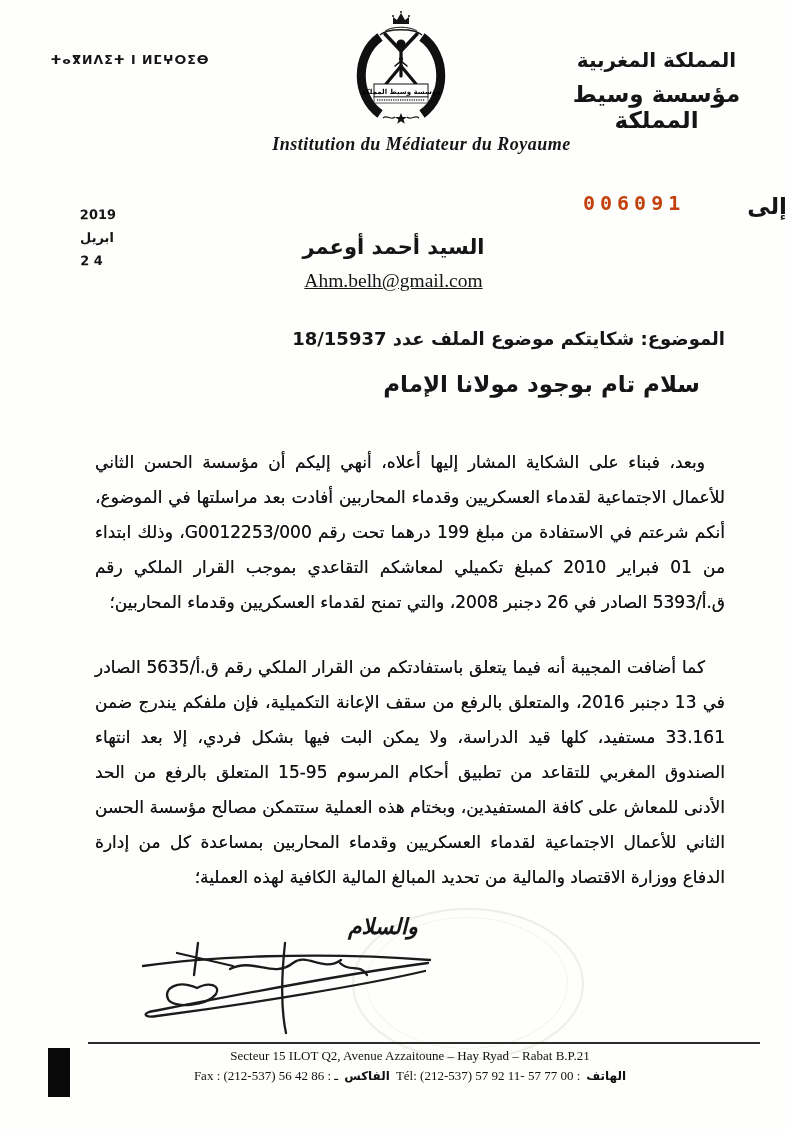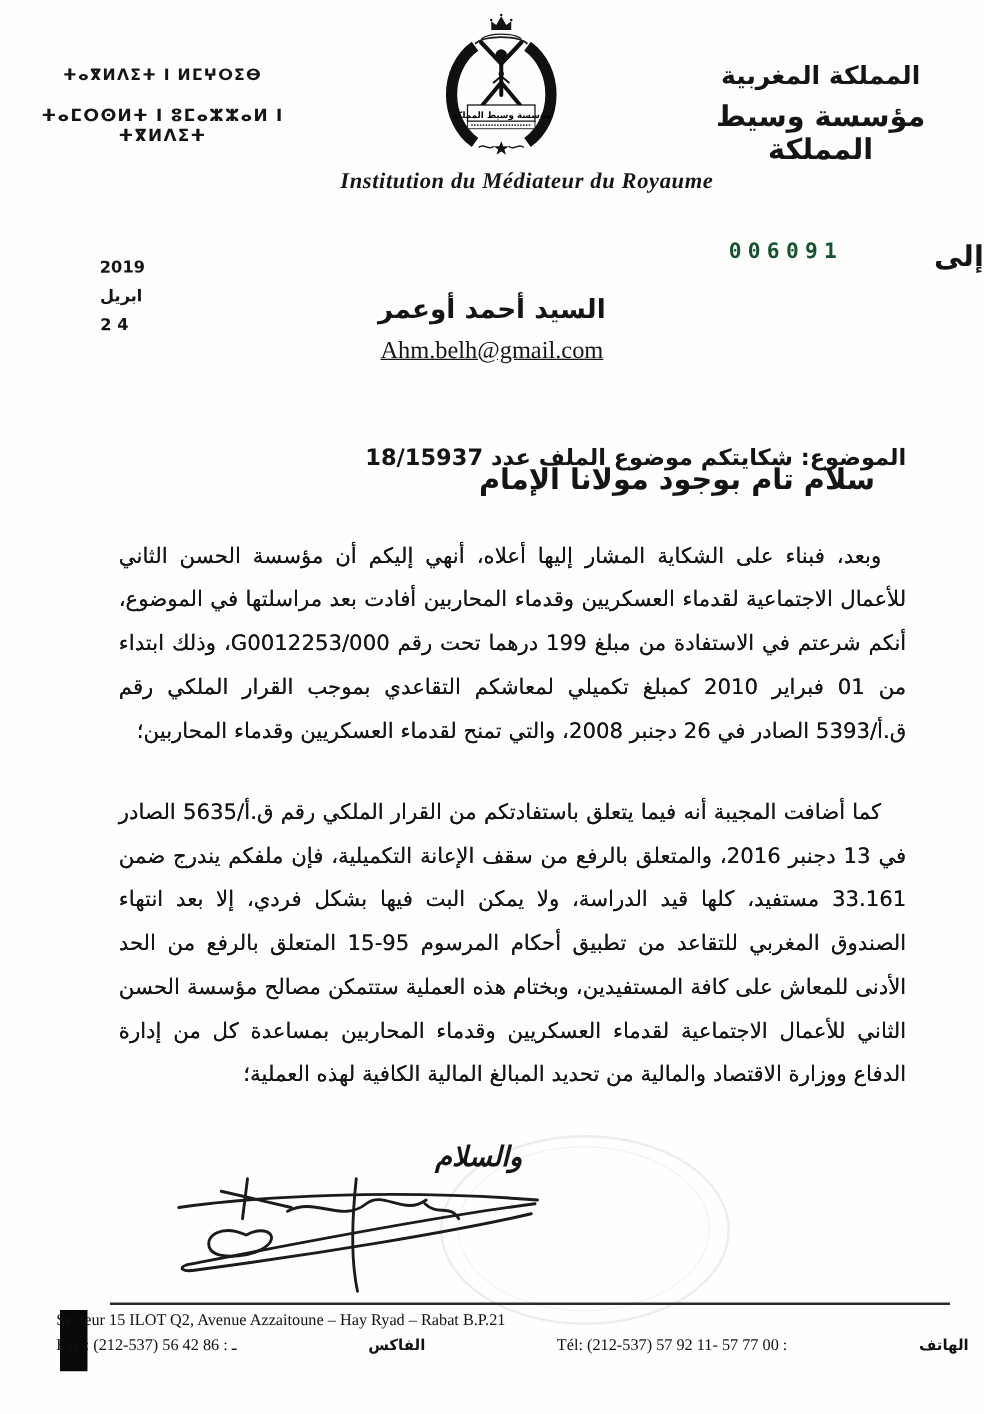--- a/index.html
+++ b/index.html
@@ -16,60 +16,59 @@
   .tifinagh .t2{display:block;font-size:13.5px;letter-spacing:1px;margin-top:18px;}
   .arabic-head{right:18px;top:48px;width:225px;text-align:center;direction:rtl;}
   .arabic-head .kingdom{display:block;font-size:20px;font-weight:bold;}
   .arabic-head .inst{display:block;font-size:23px;font-weight:bold;margin-top:9px;}
   .french-title{left:0;top:134px;width:100%;text-align:center;
     font-family:"Liberation Serif",serif;font-style:italic;font-weight:bold;
     font-size:18px;letter-spacing:.5px;padding-left:28px;}
 
   
   .ref-number{left:583px;top:191px;font-family:"DejaVu Sans Mono",monospace;
-    font-size:17px;font-weight:bold;letter-spacing:5px;color:#14532d;}
+    font-size:20px;font-weight:bold;letter-spacing:5px;color:#c2410c;}
   .date-stamp{left:80px;top:207px;display:flex;gap:8px;align-items:baseline;
     font-weight:bold;font-size:13px;transform:rotate(-.5deg);flex-direction:column;}
   .to-line{left:0;top:193px;width:100%;font-size:23px;font-weight:bold;direction:rtl;}
   .name-line{left:0;top:235px;width:100%;text-align:center;font-size:21px;font-weight:bold;direction:rtl;}
   .email-line{left:0;top:270px;width:100%;text-align:center;
     font-family:"Liberation Serif",serif;font-size:19.5px;text-decoration:underline;}
 
   
-  .subject-line{right:62px;top:328px;direction:rtl;font-size:18px;font-weight:bold;margin-top:28px;}
+  .subject-line{right:62px;top:328px;direction:rtl;font-size:18px;font-weight:bold;}
   .salutation-line{right:87px;top:371px;direction:rtl;font-size:23px;font-weight:bold;}
   .para{right:62px;width:630px;direction:rtl;text-align:justify;
-    font-size:17px;line-height:35px;text-indent:20px;text-shadow:0 0 .4px #2a2a2a;}
+    font-size:17px;line-height:35px;text-indent:20px;text-shadow:0 0 .4px #2a2a2a;margin-top:17px;}
   .p1{top:428px;}
   .p2{top:633px;}
   .closing-line{left:348px;top:914px;direction:rtl;font-size:22px;font-weight:bold;font-style:italic;}
 
   
   .stamp-circle{left:352px;top:908px;width:228px;height:148px;border-radius:50%;
     border:2px solid rgba(70,70,55,.09);}
   .stamp-circle-inner{left:366px;top:917px;width:200px;height:130px;border-radius:50%;
     border:1px solid rgba(70,70,55,.06);}
   .signature-svg{left:135px;top:933px;}
 
   
   .footer-rule{left:88px;top:1042px;width:672px;height:2px;background:#2b2b2b;}
   .black-mark{left:48px;top:1048px;width:22px;height:49px;background:#090909;}
-  .footer-line{left:45px;width:730px;display:flex;justify-content:space-between;
+  .footer-line{left:45px;width:730px;display:flex;justify-content:center;
     align-items:baseline;gap:6px;font-family:"Liberation Serif",serif;font-size:13px;color:#111;}
   .fl1{top:1048px;}
   .fl2{top:1068px;}
   .footer-ar{direction:rtl;font-family:"DejaVu Sans",sans-serif;font-size:12px;font-weight:bold;}
   .footer-fr{white-space:nowrap;}
 </style>
 </head>
 <body>
 
 <div class="abs tifinagh">
   <span class="t1">ⵜⴰⴳⵍⴷⵉⵜ ⵏ ⵍⵎⵖⵔⵉⴱ</span>
-  <span class="t2">ⵜⴰⵎⵔⵙⵍⵜ ⵏ ⵓⵎⴰⵣⵣⴰⵍ ⵏ ⵜⴳⵍⴷⵉⵜ</span>
 </div>
 
 <svg class="abs" style="left:330px;top:10px;" width="142" height="128" viewBox="0 0 142 128">
 
   <g>
     <path d="M63,14 L63,7 L67,10 L71,3 L75,10 L79,7 L79,14 Z" fill="#141414"></path>
     <circle cx="63" cy="6" r="1" fill="#141414"></circle>
       <circle cx="71" cy="2" r="1" fill="#141414"></circle>
       <circle cx="79" cy="6" r="1" fill="#141414"></circle>
   </g>

